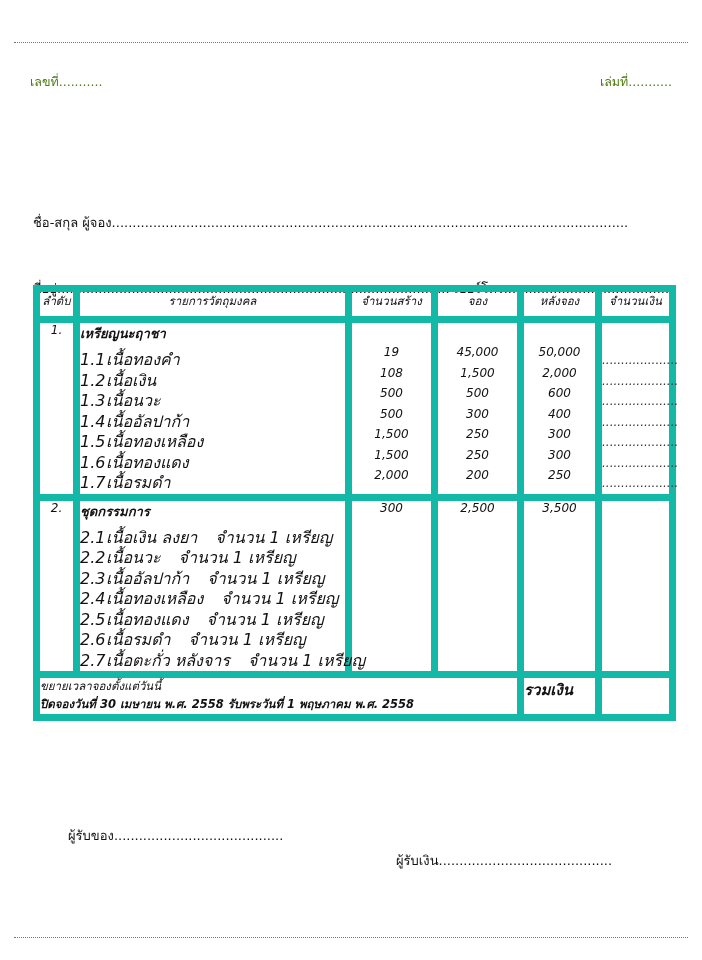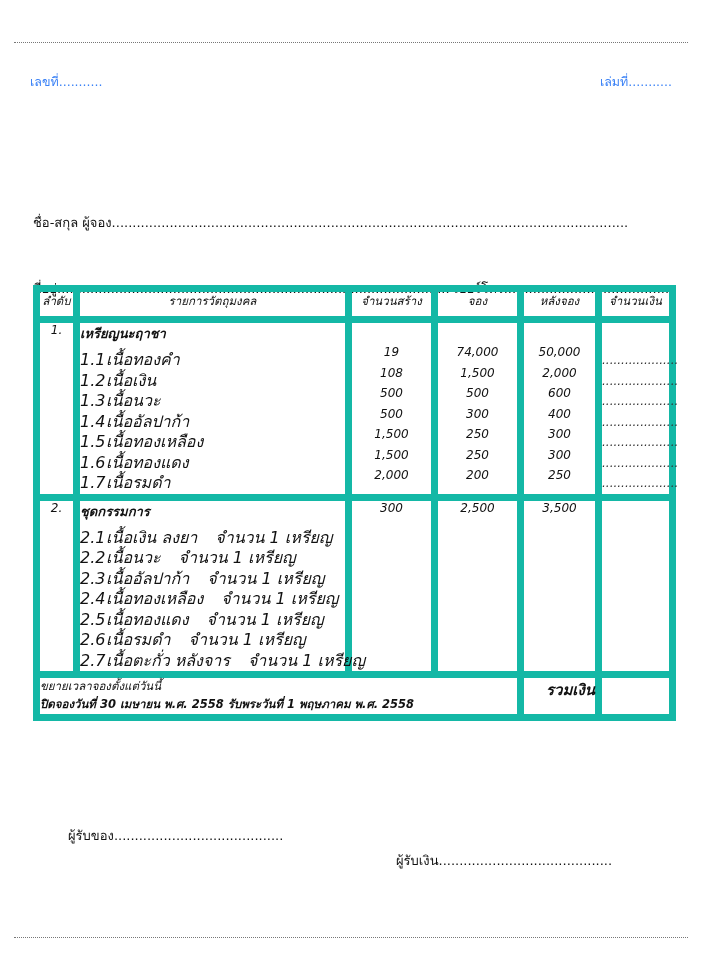--- a/index.html
+++ b/index.html
@@ -41,21 +41,21 @@
   
   .top-row {
     position: absolute;
     top: 70px;
     left: 30px;
     right: 30px;
     height: 22px;
   }
   .small-field {
     font-size: 12.5px;
-    color: #3b82f6;
+    color: #4d7c0f;
     white-space: nowrap;
   }
   .top-left { position: absolute; left: 0; top: 2px; }
   .top-right { position: absolute; right: 0; top: 2px; }
 
   .title-block {
     position: absolute;
     top: 58px;
     left: 0;
     width: 702px;
@@ -182,21 +182,21 @@
   
   td.foot-note {
     text-align: left;
     font-size: 11.5px;
     padding: 5px 4px 6px 4px;
     line-height: 1.55;
   }
   td.foot-note .l1 { }
   td.foot-note .l2 { font-weight: bold; }
   td.foot-total {
-    text-align: right;
+    text-align: left;
     vertical-align: middle;
     font-weight: bold;
     font-size: 15px;
   }
 
   .sign-row {
     position: absolute;
     bottom: 135px;
     left: 0;
     width: 702px;
@@ -281,21 +281,21 @@
             <div>500</div>
             <div>500</div>
             <div>1,500</div>
             <div>1,500</div>
             <div>2,000</div>
           </div>
         </td>
         <td class="num">
           <div class="numlist">
             <div class="spacer">&nbsp;</div>
-            <div>74,000</div>
+            <div>45,000</div>
             <div>1,500</div>
             <div>500</div>
             <div>300</div>
             <div>250</div>
             <div>250</div>
             <div>200</div>
           </div>
         </td>
         <td class="num">
           <div class="numlist">

